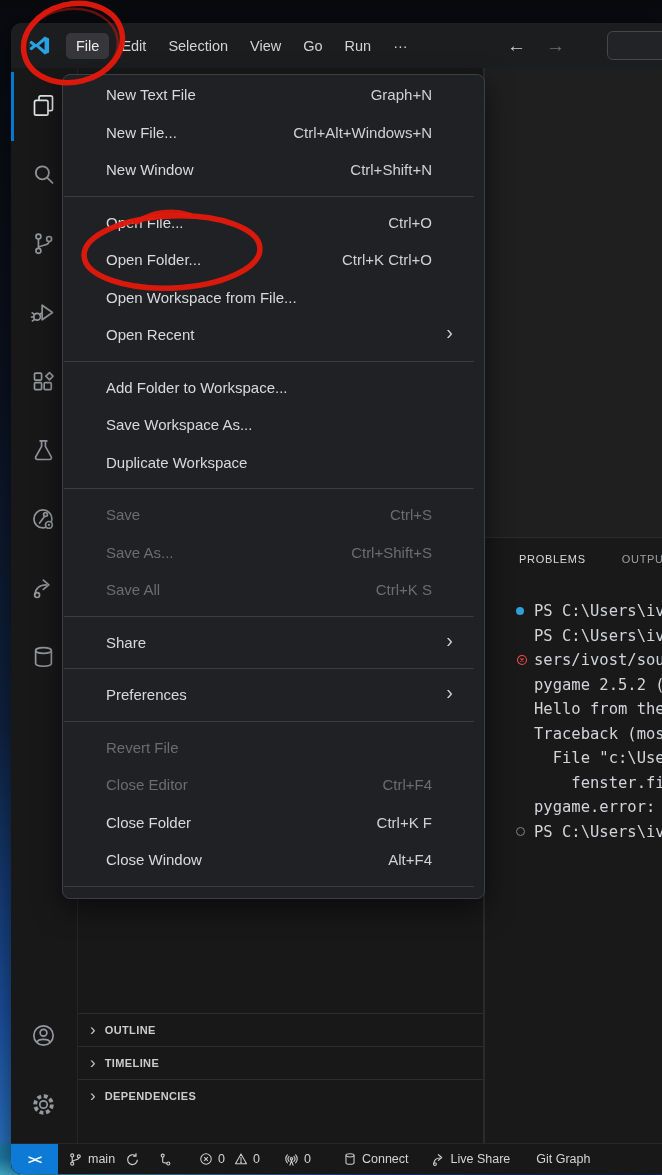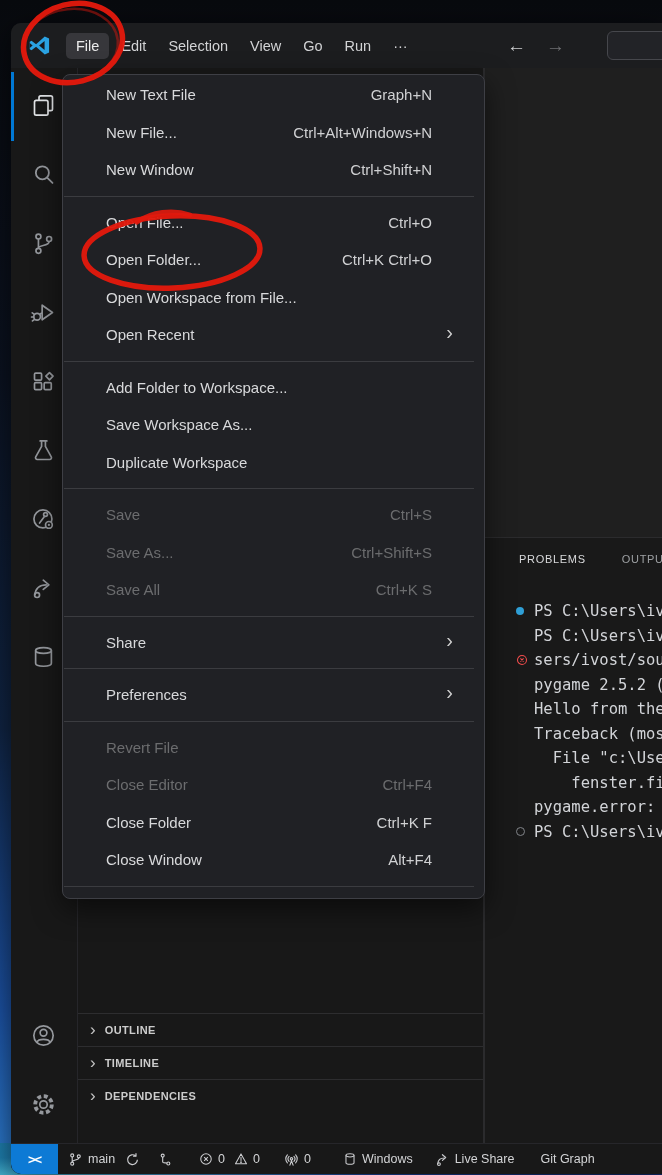--- a/index.html
+++ b/index.html
@@ -395,21 +395,21 @@
           <circle cx="8" cy="7.3" r="1.3"></circle>
         <path d="M5.4 9.9a3.8 3.8 0 0 1 0-5.2M10.6 4.7a3.8 3.8 0 0 1 0 5.2M3.6 11.6a6.3 6.3 0 0 1 0-8.6M12.4 3a6.3 6.3 0 0 1 0 8.6"></path>
       </svg>
       <span>0</span>
     </span>
     <span class="sb-item" style="margin-left:32px">
       <svg width="14" height="14" viewBox="0 0 16 16" fill="none" stroke="currentColor" stroke-width="1.2">
         <ellipse cx="8" cy="3.8" rx="4.6" ry="1.8"></ellipse>
           <path d="M3.4 3.8v8.4c0 1 2.1 1.8 4.6 1.8s4.6-.8 4.6-1.8V3.8"></path>
       </svg>
-      <span>Windows</span>
+      <span>Connect</span>
     </span>
     <span class="sb-item" style="margin-left:22px">
       <svg width="15" height="15" viewBox="0 0 16 16" fill="none" stroke="currentColor" stroke-width="1.2" stroke-linecap="round" stroke-linejoin="round">
         <path d="M3 12.6c.2-3.9 3-6.2 7-6.2"></path>
           <path d="M7.9 2.9 11.4 5.9l-3.5 3"></path>
           <circle cx="4.2" cy="12.9" r="1.5"></circle>
       </svg>
       <span>Live Share</span>
     </span>
     <span class="sb-item" style="margin-left:26px">

